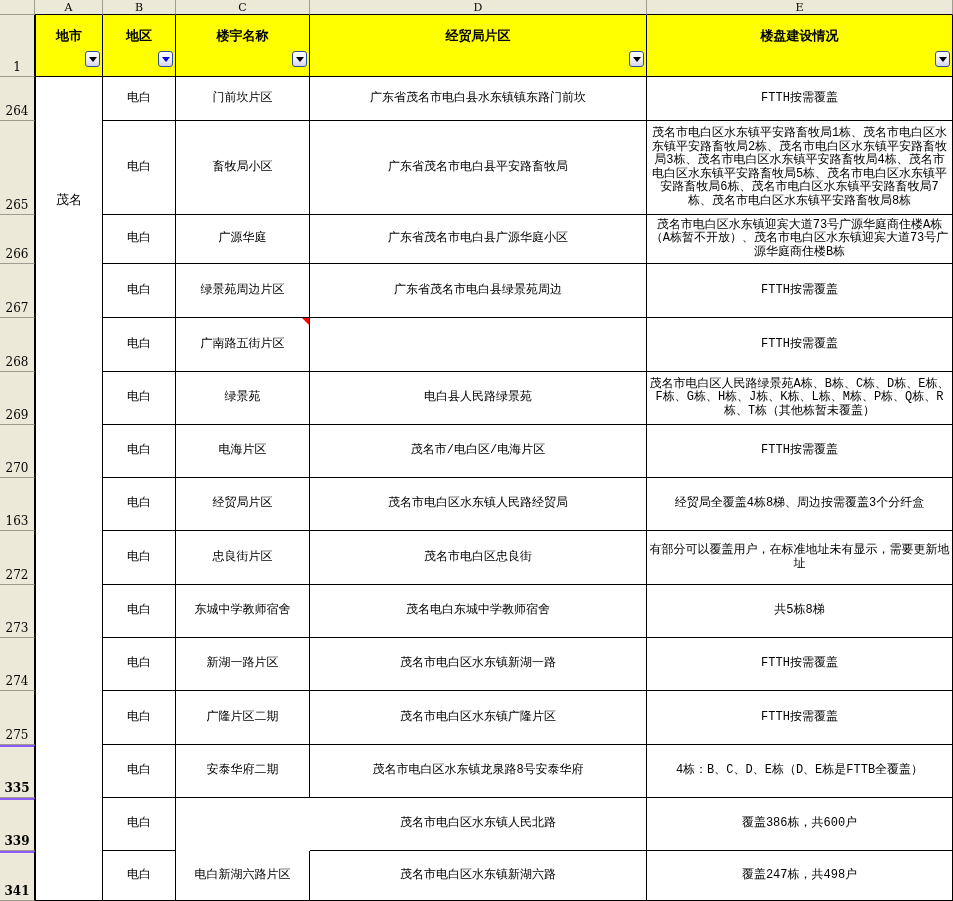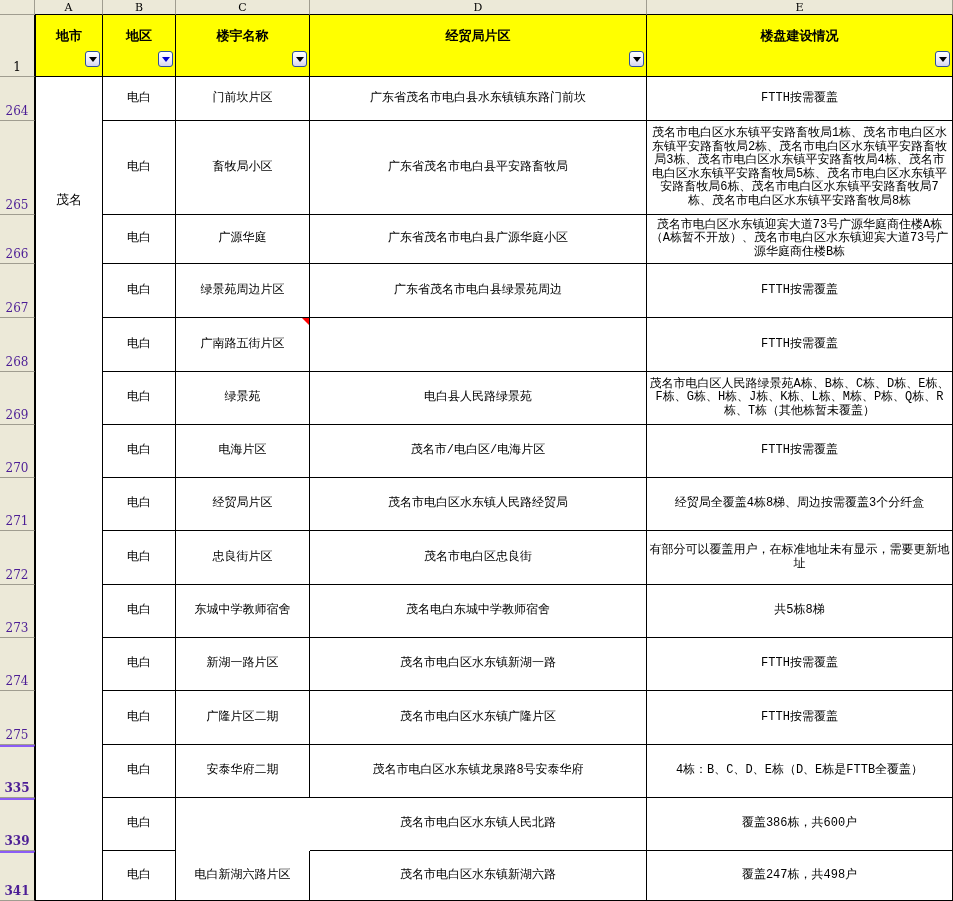--- a/index.html
+++ b/index.html
@@ -16,21 +16,21 @@
   }
   .corner{background:#ece9d8;border-right:1px solid #a09d90;border-bottom:1px solid #a09d90;box-sizing:border-box;}
   .letter{
     background:#ece9d8;border-right:1px solid #a09d90;border-bottom:1px solid #000;
     box-sizing:border-box;display:flex;align-items:center;justify-content:center;
     font-family:"DejaVu Serif",serif;font-size:11px;
   }
   .rnum{
     background:#ece9d8;border-right:1px solid #000;border-bottom:1px solid #a09d90;
     box-sizing:border-box;display:flex;align-items:flex-end;justify-content:center;
-    padding-bottom:2px;font-family:"DejaVu Serif",serif;font-size:12px;color:#4c1d95;
+    padding-bottom:2px;font-family:"DejaVu Serif",serif;font-size:12px;color:#000000;
   }
   .rnum.hdr{color:#000;}
   .rnum.hidbreak{border-top:2px solid #8b5cf6;font-weight:bold;}
   .yhead{
     position:relative;background:#ffff00;border-right:1px solid #000;border-bottom:1px solid #000;
     box-sizing:border-box;display:flex;align-items:center;justify-content:center;
     font-weight:bold;font-size:13px;padding-bottom:20px;
   }
   .cell{
     position:relative;background:#fff;border-right:1px solid #000;border-bottom:1px solid #000;
@@ -139,21 +139,21 @@
   <div class="cell" style="grid-area:8/4">绿景苑</div>
   <div class="cell" style="grid-area:8/5">电白县人民路绿景苑</div>
   <div class="cell" style="grid-area:8/6">茂名市电白区人民路绿景苑A栋、B栋、C栋、D栋、E栋、F栋、G栋、H栋、J栋、K栋、L栋、M栋、P栋、Q栋、R栋、T栋（其他栋暂未覆盖）</div>
 
   <div class="rnum" style="grid-area:9/1">270</div>
   <div class="cell" style="grid-area:9/3">电白</div>
   <div class="cell" style="grid-area:9/4">电海片区</div>
   <div class="cell" style="grid-area:9/5">茂名市/电白区/电海片区</div>
   <div class="cell" style="grid-area:9/6">FTTH按需覆盖</div>
 
-  <div class="rnum" style="grid-area:10/1">271</div>
+  <div class="rnum" style="grid-area:10/1">163</div>
   <div class="cell" style="grid-area:10/3">电白</div>
   <div class="cell" style="grid-area:10/4">经贸局片区</div>
   <div class="cell" style="grid-area:10/5">茂名市电白区水东镇人民路经贸局</div>
   <div class="cell" style="grid-area:10/6">经贸局全覆盖4栋8梯、周边按需覆盖3个分纤盒</div>
 
   <div class="rnum" style="grid-area:11/1">272</div>
   <div class="cell" style="grid-area:11/3">电白</div>
   <div class="cell" style="grid-area:11/4">忠良街片区</div>
   <div class="cell" style="grid-area:11/5">茂名市电白区忠良街</div>
   <div class="cell" style="grid-area:11/6">有部分可以覆盖用户，在标准地址未有显示，需要更新地址</div>

